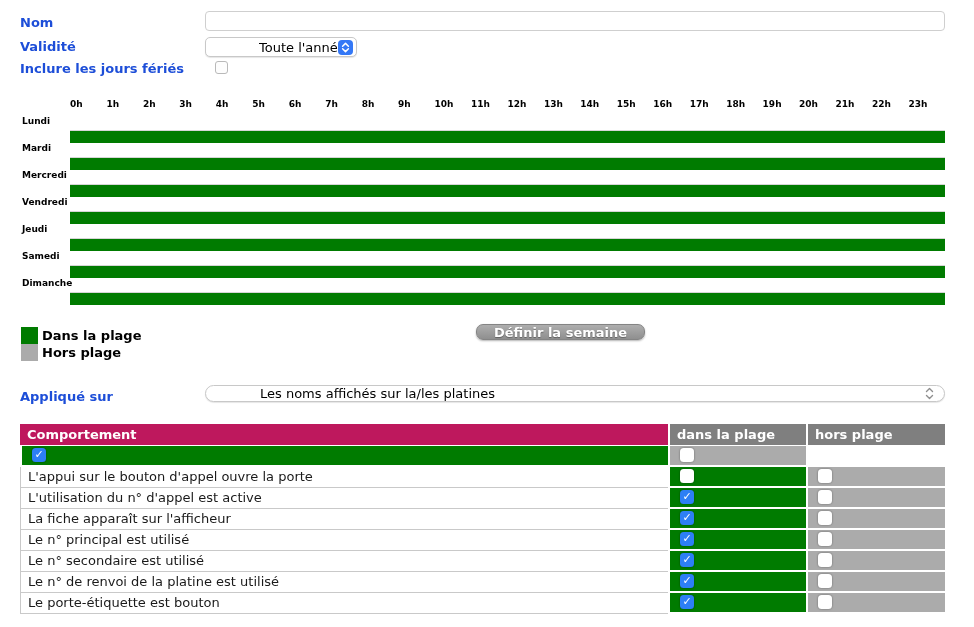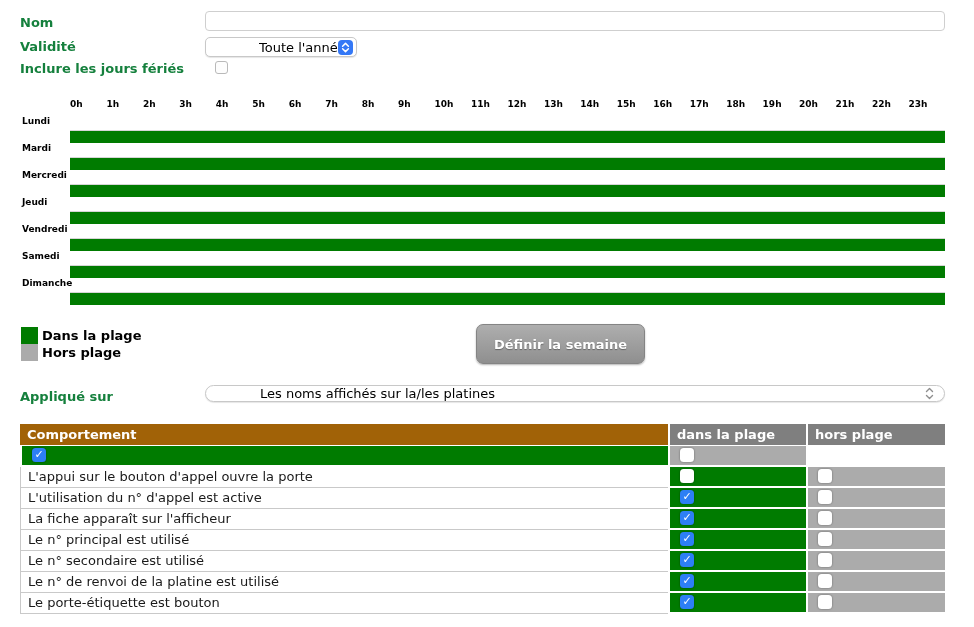--- a/index.html
+++ b/index.html
@@ -1,19 +1,19 @@
 <!DOCTYPE html>
 <html><head>
 <meta charset="utf-8">
 <style>
   html,body{margin:0;padding:0;background:#fff;}
   .page{position:relative;width:974px;height:627px;background:#fff;overflow:hidden;
         font-family:"DejaVu Sans",sans-serif;color:#000;}
 
-  .lbl{position:absolute;left:20px;font-weight:bold;font-size:13px;color:#15803d;white-space:nowrap;}
+  .lbl{position:absolute;left:20px;font-weight:bold;font-size:13px;color:#1d4ed8;white-space:nowrap;}
 
   
   #name-input{position:absolute;left:205px;top:11px;width:740px;height:20px;box-sizing:border-box;
         border:1px solid #cfcfcf;border-radius:4px;font:13px "DejaVu Sans",sans-serif;padding:0 8px;outline:none;}
   .select{position:absolute;background:#fff;border:1px solid #c8c8c8;box-sizing:border-box;
         display:flex;align-items:center;box-shadow:0 1px 1px rgba(0,0,0,.10);cursor:default;}
   #validity-select{left:205px;top:37px;width:152px;height:20px;border-radius:5px;padding:0 3px 0 9px;}
   #applied-select{left:205px;top:385px;width:740px;height:17px;border-radius:10px;padding:0 9px 0 10px;}
   .sel-text{flex:1;font-size:13px;white-space:nowrap;overflow:hidden;margin-left:44px;}
   .stepper{display:flex;align-items:center;justify-content:center;flex:0 0 auto;}
@@ -26,21 +26,21 @@
   #days{position:absolute;left:20px;top:114px;width:925px;}
   .day-row{position:relative;height:27px;}
   .day-label{position:absolute;left:2px;top:2px;font-size:9px;font-weight:bold;}
   .day-bar{position:absolute;left:50px;right:0;top:16px;height:12px;border-top:1px solid #d6d6d6;cursor:pointer;}
 
   
   #legend{position:absolute;left:21px;top:327px;width:925px;}
   .legend-item{display:flex;align-items:center;height:17px;}
   .sw{width:17px;height:17px;margin-right:4px;flex:0 0 auto;}
   .legend-label{font-weight:bold;font-size:13px;line-height:17px;}
-  #define-week-button{position:absolute;left:455px;top:-3px;height:40px;padding:0 17px;
+  #define-week-button{position:absolute;left:455px;top:-3px;height:16px;padding:0 17px;
         font:bold 13px "DejaVu Sans",sans-serif;color:#fff;
         background:linear-gradient(#aeaeae,#8f8f8f);border:1px solid #848484;border-radius:7px;
         box-shadow:0 1px 2px rgba(0,0,0,.30);text-shadow:0 1px 1px rgba(0,0,0,.35);cursor:pointer;}
 
   
   #btable{position:absolute;left:20px;top:424px;width:925px;font-size:13px;}
   .t-head{display:grid;grid-template-columns:648px 138px 139px;height:21px;margin-bottom:1px;}
   .th{color:#fff;font-weight:bold;line-height:21px;padding-left:7px;box-sizing:border-box;white-space:nowrap;overflow:hidden;}
   .th-in,.th-out{border-left:2px solid #fff;}
   .trow{display:grid;grid-template-columns:648px 138px 139px;height:21px;}
@@ -108,25 +108,25 @@
       </div>
       <div class="day-row">
         <span class="day-label">Mardi</span>
         <div class="day-bar" style="background: rgb(0, 123, 0);"></div>
       </div>
       <div class="day-row">
         <span class="day-label">Mercredi</span>
         <div class="day-bar" style="background: rgb(0, 123, 0);"></div>
       </div>
       <div class="day-row">
+        <span class="day-label">Vendredi</span>
+        <div class="day-bar" style="background: rgb(0, 123, 0);"></div>
+      </div>
+      <div class="day-row">
         <span class="day-label">Jeudi</span>
-        <div class="day-bar" style="background: rgb(0, 123, 0);"></div>
-      </div>
-      <div class="day-row">
-        <span class="day-label">Vendredi</span>
         <div class="day-bar" style="background: rgb(0, 123, 0);"></div>
       </div>
       <div class="day-row">
         <span class="day-label">Samedi</span>
         <div class="day-bar" style="background: rgb(0, 123, 0);"></div>
       </div>
       <div class="day-row">
         <span class="day-label">Dimanche</span>
         <div class="day-bar" style="background: rgb(0, 123, 0);"></div>
       </div>
@@ -150,21 +150,21 @@
     <span class="stepper">
       <svg width="11" height="15" viewBox="0 0 11 15">
         <polyline points="2.5,5.4 5.5,2.6 8.5,5.4" fill="none" stroke="#8e8e8e" stroke-width="1.4" stroke-linecap="round" stroke-linejoin="round"></polyline>
         <polyline points="2.5,9.6 5.5,12.4 8.5,9.6" fill="none" stroke="#8e8e8e" stroke-width="1.4" stroke-linecap="round" stroke-linejoin="round"></polyline>
       </svg>
     </span>
   </div>
 
   <div id="btable">
     <div class="t-head">
-      <div class="th th-text" style="background: #a16207;">Comportement</div>
+      <div class="th th-text" style="background: #be185d;">Comportement</div>
       <div class="th th-in" style="background: rgb(127, 127, 127);">dans la plage</div>
       <div class="th th-out" style="background: rgb(127, 127, 127);">hors plage</div>
     </div>
     <div id="tbody">
         <div class="trow">
           <div class="td td-in" style="background: rgb(0, 123, 0);"><span class="cb checked" style="background: rgb(45, 127, 245);">✓</span></div>
           <div class="td td-out" style="background: rgb(171, 171, 171);"><span class="cb"></span></div>
         </div>
         <div class="trow">
           <div class="td td-text">L'appui sur le bouton d'appel ouvre la porte</div>

